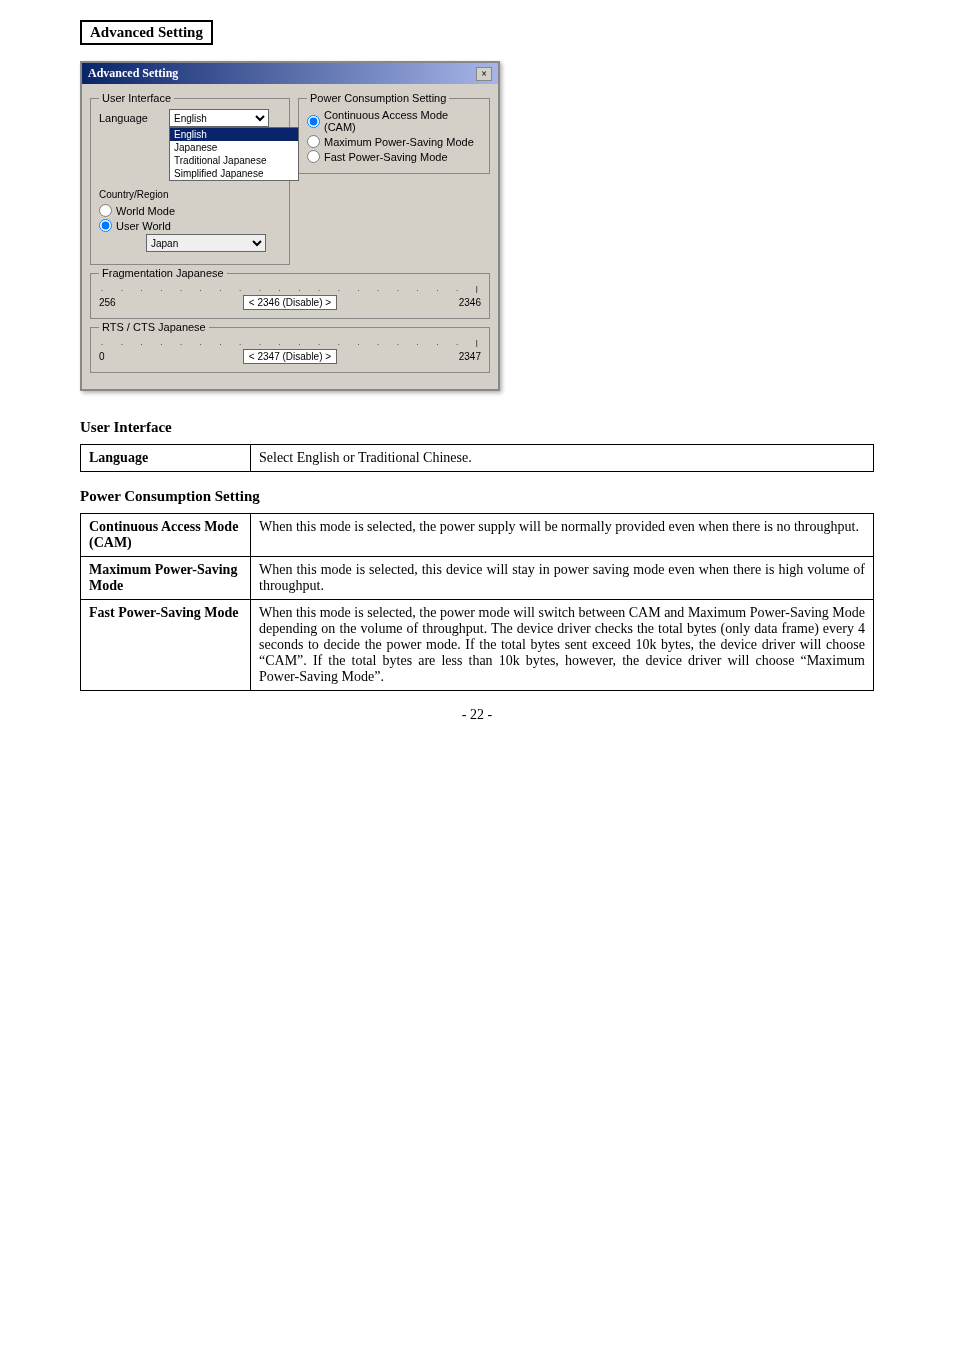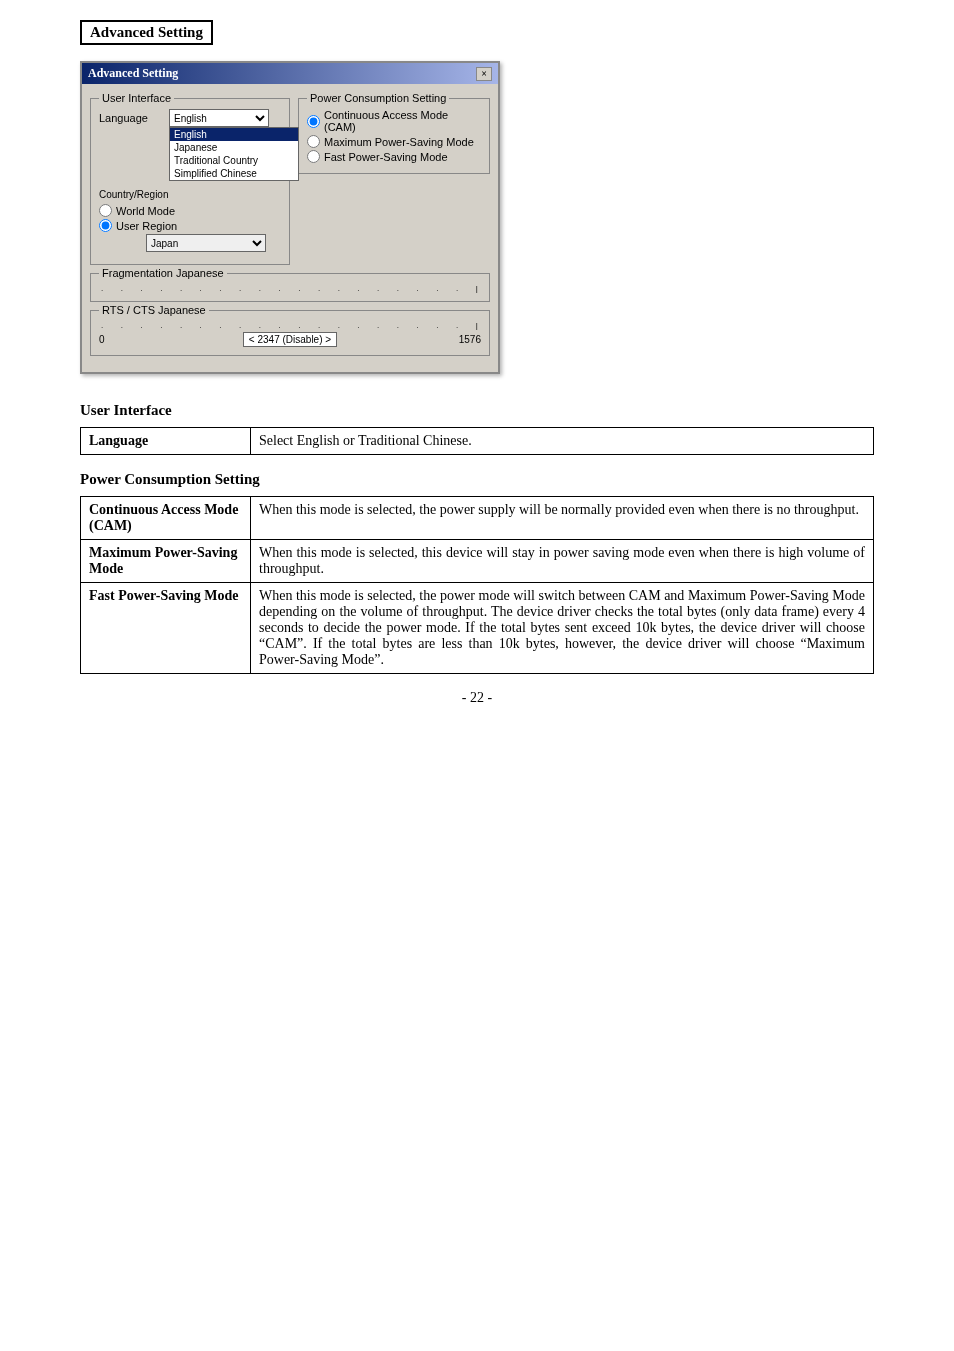--- a/index.html
+++ b/index.html
@@ -206,36 +206,36 @@
               <select class="dialog-select">
                 <option>English</option>
                 <option>Japanese</option>
                 <option>Traditional Chinese</option>
                 <option>Simplified Chinese</option>
               </select>
               
               <div style="position:absolute;top:18px;left:0;z-index:10;border:1px solid #666;background:white;width:130px;">
                 <div class="dropdown-item selected">English</div>
                 <div class="dropdown-item">Japanese</div>
-                <div class="dropdown-item">Traditional Country</div>
-                <div class="dropdown-item">Simplified Chinese</div>
+                <div class="dropdown-item">Traditional Japanese</div>
+                <div class="dropdown-item">Simplified Japanese</div>
               </div>
             </div>
           </div>
           <div style="height:58px;"></div>
           <div class="dialog-row" style="font-size:10px;align-items:center;">
             <span>Country/Region</span>
           </div>
           <div class="radio-row">
             <input type="radio" name="worldmode" style="">
             <span>World Mode</span>
           </div>
           <div class="radio-row">
             <input type="radio" name="worldmode" checked="" style="">
-            <span>User Region</span>
+            <span>User World</span>
           </div>
           <div class="dialog-row" style="margin-top:2px;padding-left:47px;">
             <select style="width:120px;font-size:10px;height:18px;border:1px solid #666;">
               <option>Japan</option>
             </select>
           </div>
         </div>
       </div>
 
       <div class="dialog-right">
@@ -275,20 +275,27 @@
         <span>.</span>
           <span>.</span>
           <span>.</span>
           <span>.</span>
           <span>.</span>
         <span>.</span>
           <span>.</span>
           <span>.</span>
           <span>.</span>
           <span>|</span>
+      </div>
+      <div class="slider-row" style="margin-top:2px;">
+        <span class="slider-val">256</span>
+        <div style="flex:1;"></div>
+        <span class="slider-mid">&lt; 2346 (Disable) &gt;</span>
+        <div style="flex:1;"></div>
+        <span class="slider-val" style="text-align:right;">2346</span>
       </div>
     </div>
 
     <div class="dialog-group">
       <span class="dialog-group-title">RTS / CTS Japanese</span>
       <div style="height:6px;"></div>
       <div class="slider-dots" style="font-size:8px;padding:0 2px;">
         <span>.</span>
           <span>.</span>
           <span>.</span>
@@ -308,21 +315,21 @@
           <span>.</span>
           <span>.</span>
           <span>.</span>
           <span>|</span>
       </div>
       <div class="slider-row" style="margin-top:2px;">
         <span class="slider-val">0</span>
         <div style="flex:1;"></div>
         <span class="slider-mid">&lt; 2347 (Disable) &gt;</span>
         <div style="flex:1;"></div>
-        <span class="slider-val" style="text-align:right;">1576</span>
+        <span class="slider-val" style="text-align:right;">2347</span>
       </div>
     </div>
 
   </div>
 </div>
 
 
 <div>
   <div class="section-heading">User Interface</div>
   <table class="desc-table">

